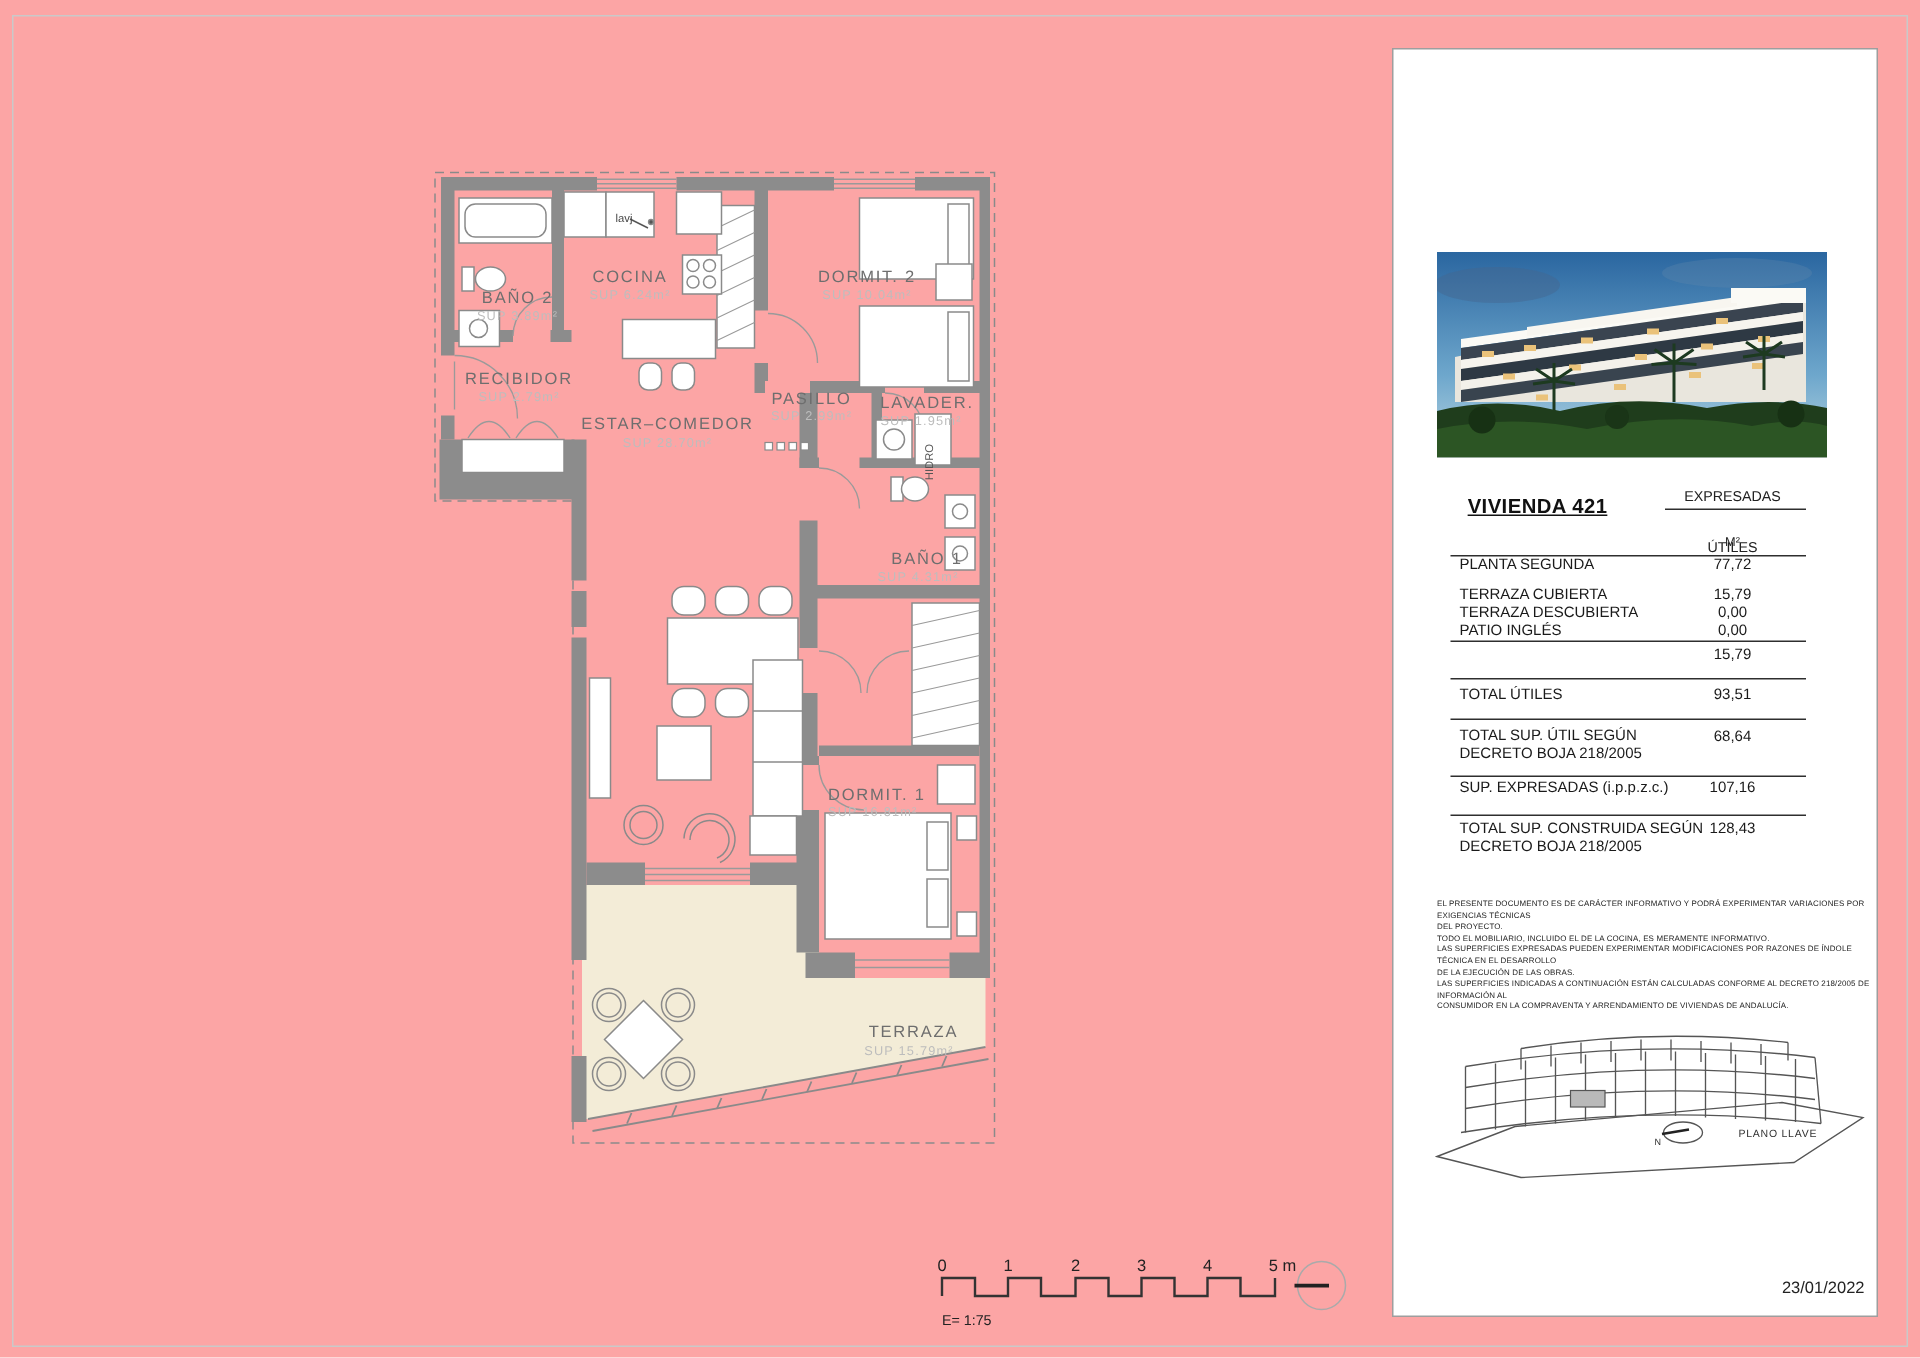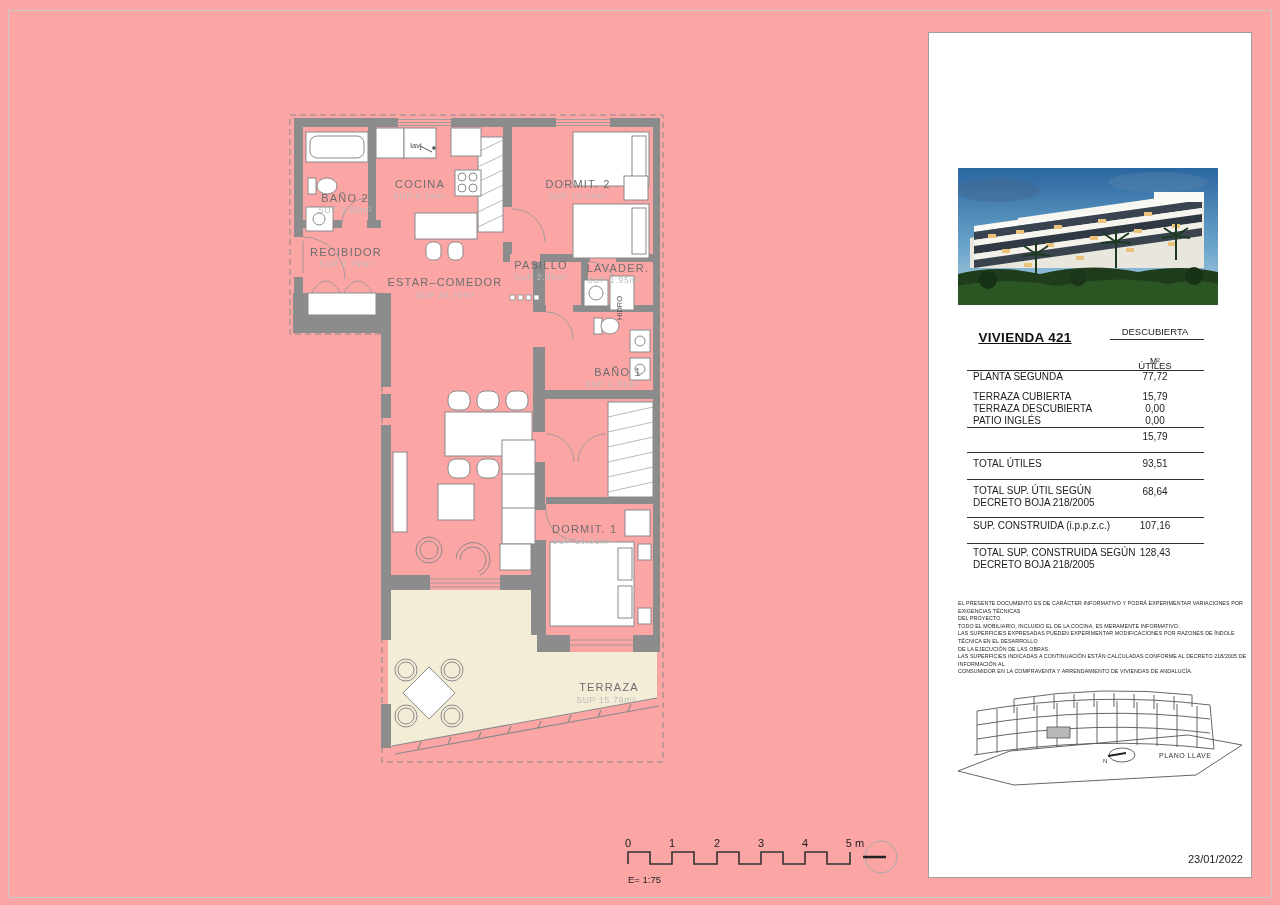--- a/index.html
+++ b/index.html
@@ -317,21 +317,21 @@
     </g>
 
     <path d="M0,137 L0,106 Q40,96 82,106 Q130,94 180,104 Q222,96 260,104 L260,137 Z" fill="#1f3d1c"></path>
     <path d="M0,137 L0,118 Q50,108 100,118 Q160,106 210,116 Q240,110 260,116 L260,137 Z" fill="#2c5524"></path>
     <circle cx="30" cy="112" r="9" fill="#173114"></circle>
     <circle cx="120" cy="110" r="8" fill="#1a3517"></circle>
     <circle cx="236" cy="108" r="9" fill="#173114"></circle>
   </svg>
 
   <div class="p-title">VIVIENDA 421</div>
-  <div class="p-h" style="top:326px;">DESCUBIERTA</div>
+  <div class="p-h" style="top:326px;">EXPRESADAS</div>
   <div class="rule-thin" style="top:339px;"></div>
   <div class="p-h" style="top:360px;">ÚTILES</div>
   <div class="p-h" style="top:356px;font-size:8.5px;">M²</div>
   <div class="rule" style="top:370px;"></div>
 
   <div class="row-label" style="top:371px;">PLANTA SEGUNDA</div>
   <div class="row-value" style="top:371px;">77,72</div>
 
   <div class="row-label" style="top:391px;">TERRAZA CUBIERTA</div>
   <div class="row-value" style="top:391px;">15,79</div>
@@ -347,21 +347,21 @@
   <div class="rule" style="top:452px;"></div>
 
   <div class="row-label" style="top:458px;">TOTAL ÚTILES</div>
   <div class="row-value" style="top:458px;">93,51</div>
   <div class="rule" style="top:479px;"></div>
 
   <div class="row-label" style="top:485px;width:160px;">TOTAL SUP. ÚTIL SEGÚN DECRETO BOJA 218/2005</div>
   <div class="row-value" style="top:486px;">68,64</div>
   <div class="rule" style="top:517px;"></div>
 
-  <div class="row-label" style="top:520px;">SUP. CONSTRUIDA (i.p.p.z.c.)</div>
+  <div class="row-label" style="top:520px;">SUP. EXPRESADAS (i.p.p.z.c.)</div>
   <div class="row-value" style="top:520px;">107,16</div>
   <div class="rule" style="top:543px;"></div>
 
   <div class="row-label" style="top:547px;width:165px;">TOTAL SUP. CONSTRUIDA SEGÚN DECRETO BOJA 218/2005</div>
   <div class="row-value" style="top:547px;">128,43</div>
 
   <div class="disc">
     <div>EL PRESENTE DOCUMENTO ES DE CARÁCTER INFORMATIVO Y PODRÁ EXPERIMENTAR VARIACIONES POR EXIGENCIAS TÉCNICAS</div>
     <div>DEL PROYECTO.</div>
     <div>TODO EL MOBILIARIO, INCLUIDO EL DE LA COCINA, ES MERAMENTE INFORMATIVO.</div>

